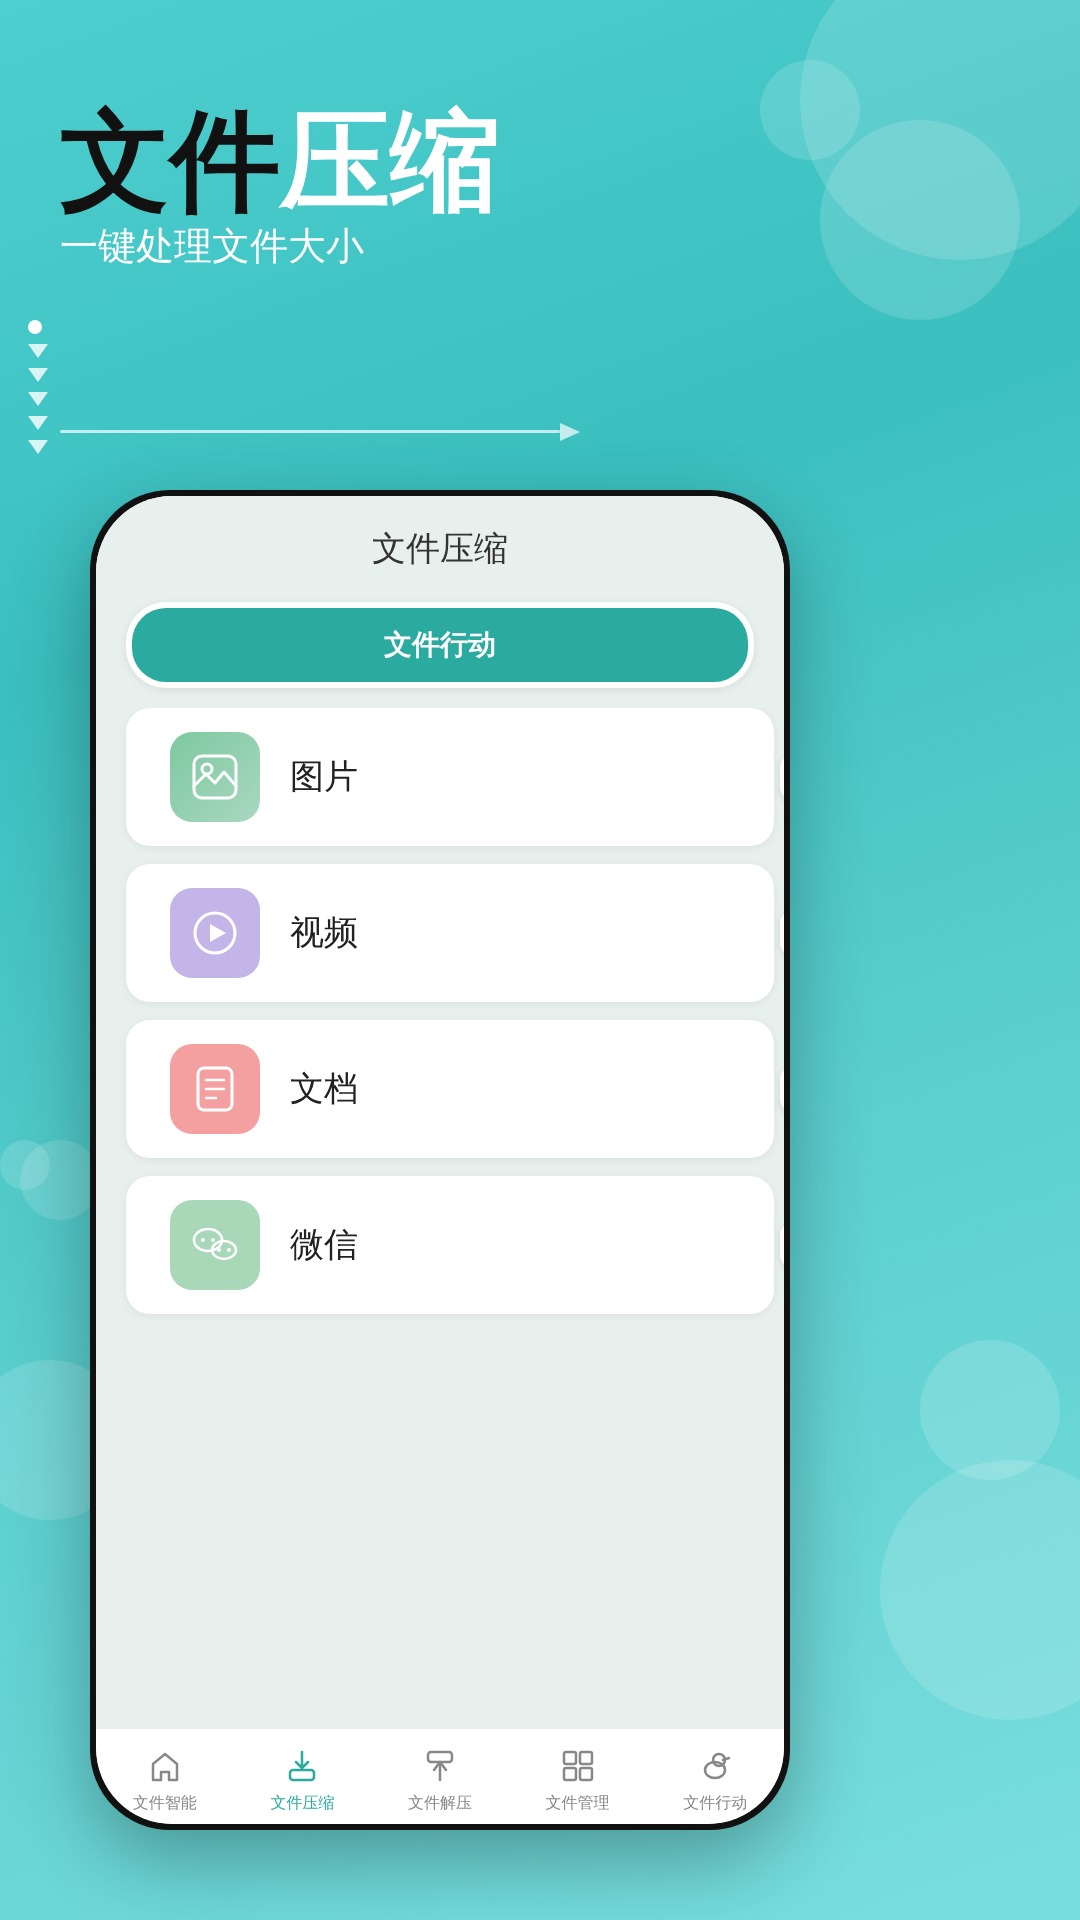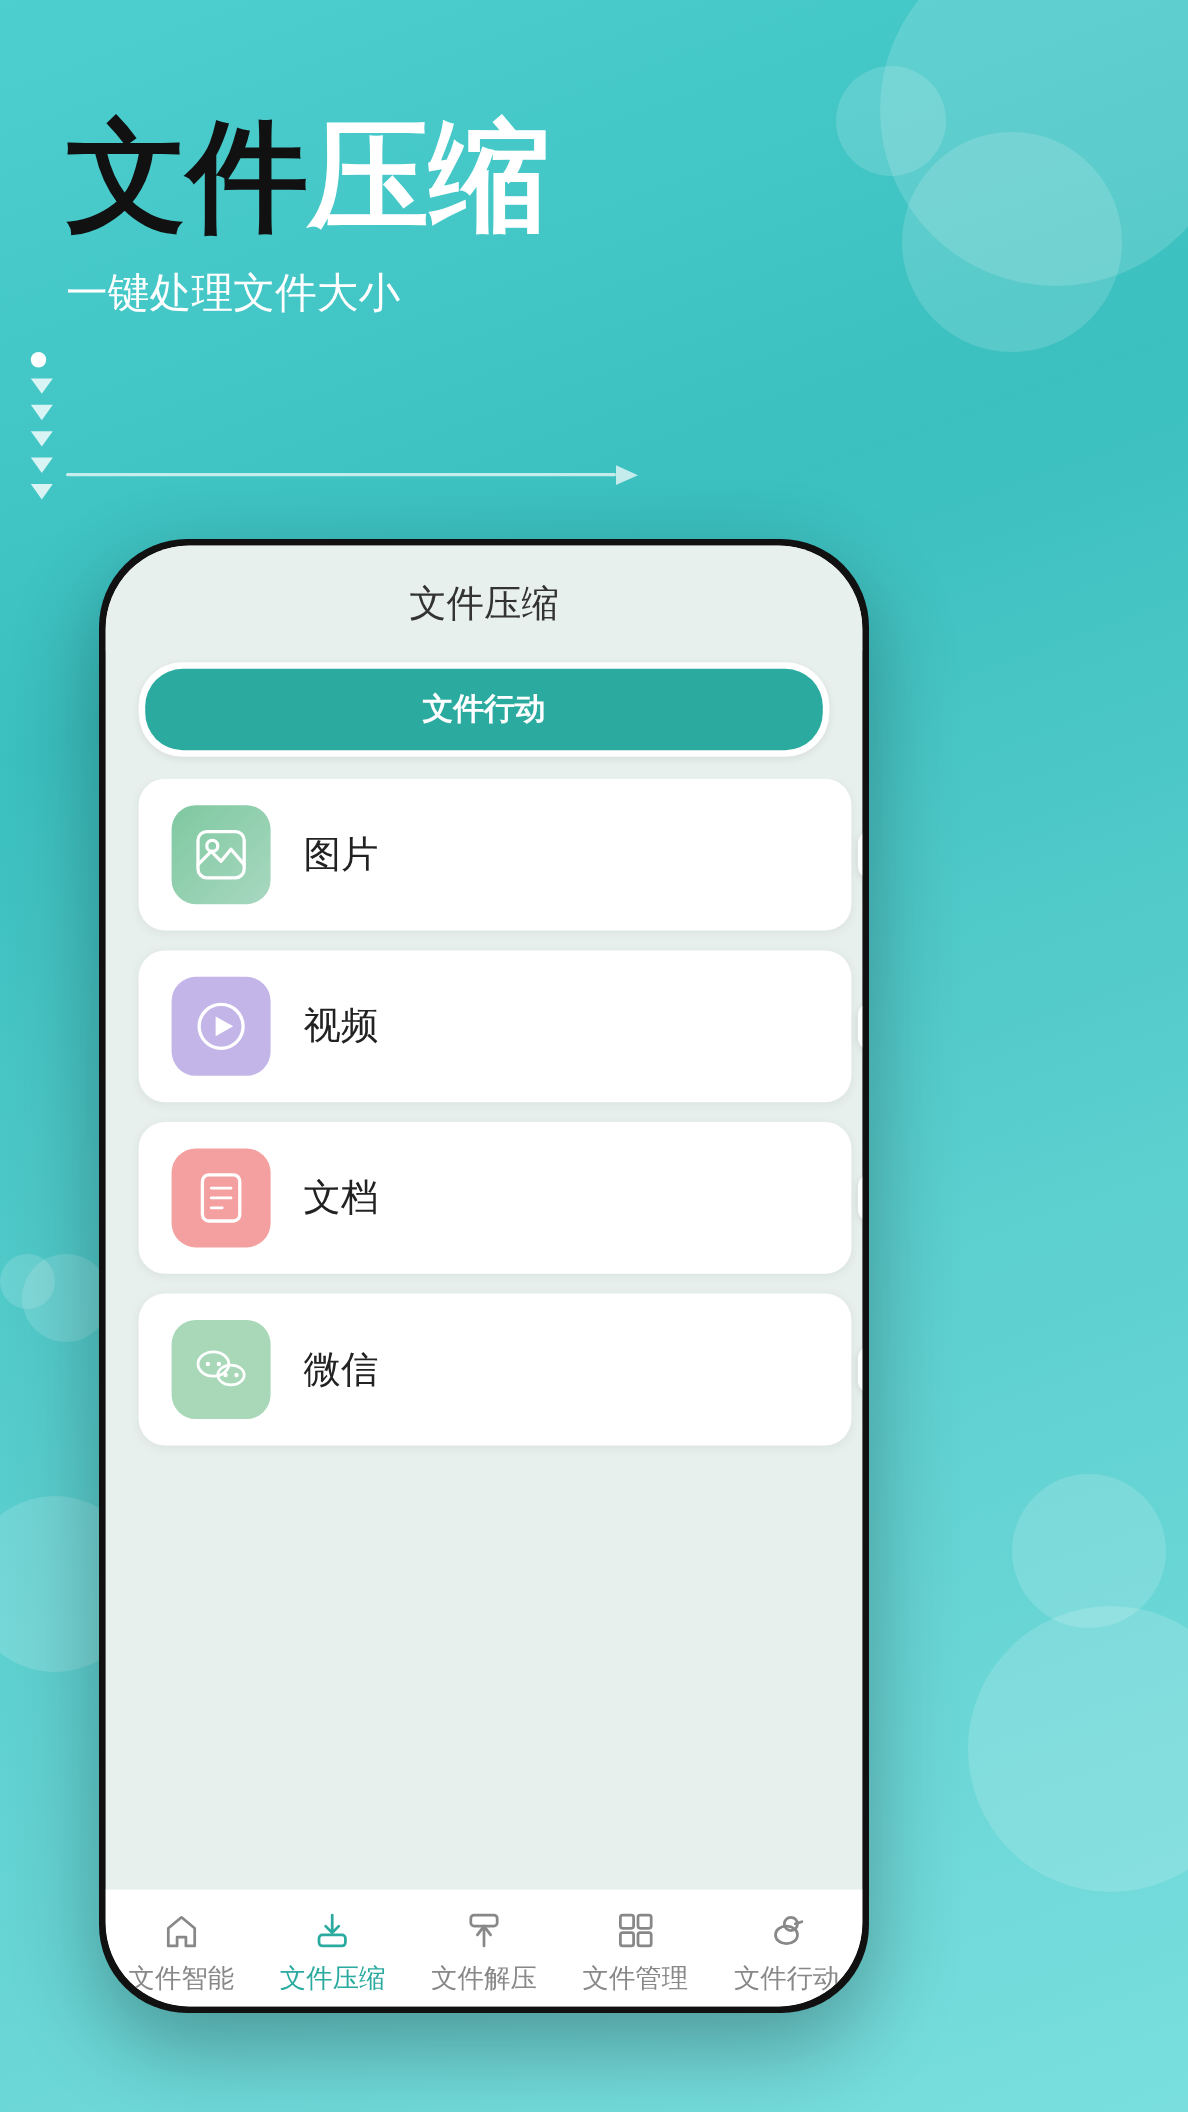--- a/index.html
+++ b/index.html
@@ -41,21 +41,20 @@
     }
     .header-title .black-text {
       color: #111;
     }
     .header-title .white-text {
       color: #fff;
     }
     .header-subtitle {
       color: #fff;
       font-size: 38px;
-      margin-top: 20px;
       font-weight: 400;
     }
 
     
     .left-arrows {
       position: absolute;
       left: 28px;
       top: 320px;
       display: flex;
       flex-direction: column;
@@ -166,21 +165,21 @@
       padding: 0 10px 0 30px;
       display: flex;
       flex-direction: column;
       gap: 18px;
     }
     .file-item {
       display: flex;
       align-items: center;
       background: #fff;
       border-radius: 24px;
-      padding: 24px 30px;
+      padding: 24px 44px;
       box-shadow: 0 2px 10px rgba(0,0,0,0.06);
       cursor: pointer;
       position: relative;
     }
     .file-icon-wrap {
       width: 90px;
       height: 90px;
       border-radius: 22px;
       display: flex;
       align-items: center;
@@ -227,21 +226,21 @@
       cursor: pointer;
     }
     .nav-icon {
       width: 46px;
       height: 46px;
       display: flex;
       align-items: center;
       justify-content: center;
     }
     .nav-label {
-      font-size: 24px;
+      font-size: 16px;
       color: #888;
       font-family: Liberation Serif, serif;
     }
     .nav-label.active-nav {
       color: #2baba0;
     }
     .nav-icon svg {
       width: 36px;
       height: 36px;
     }

